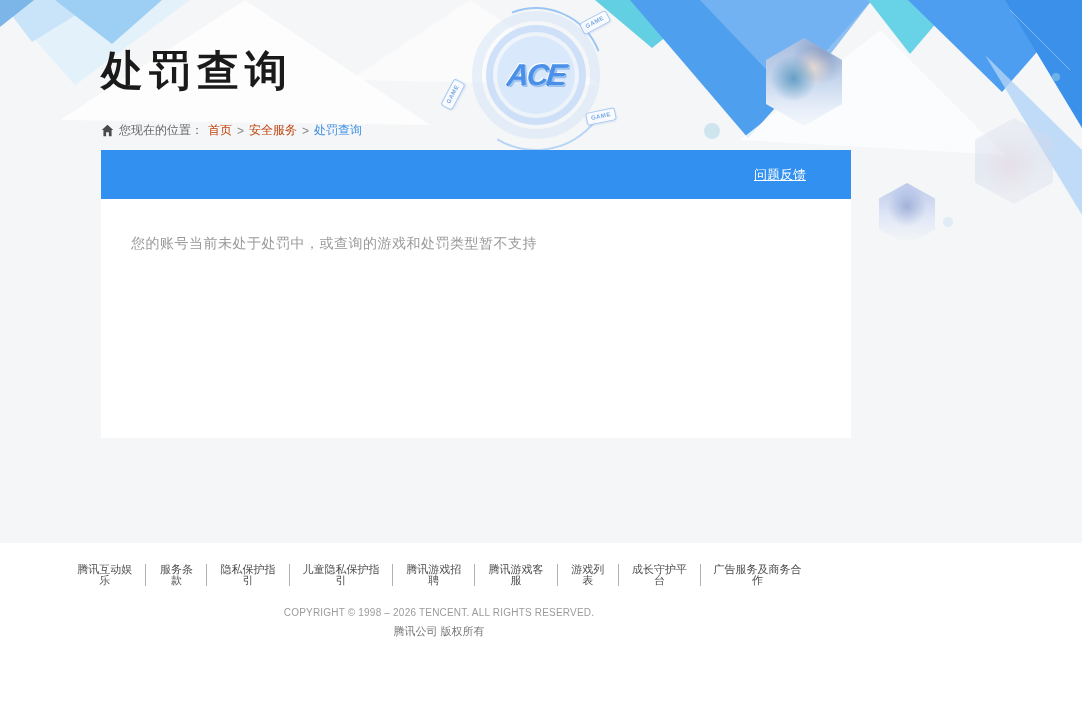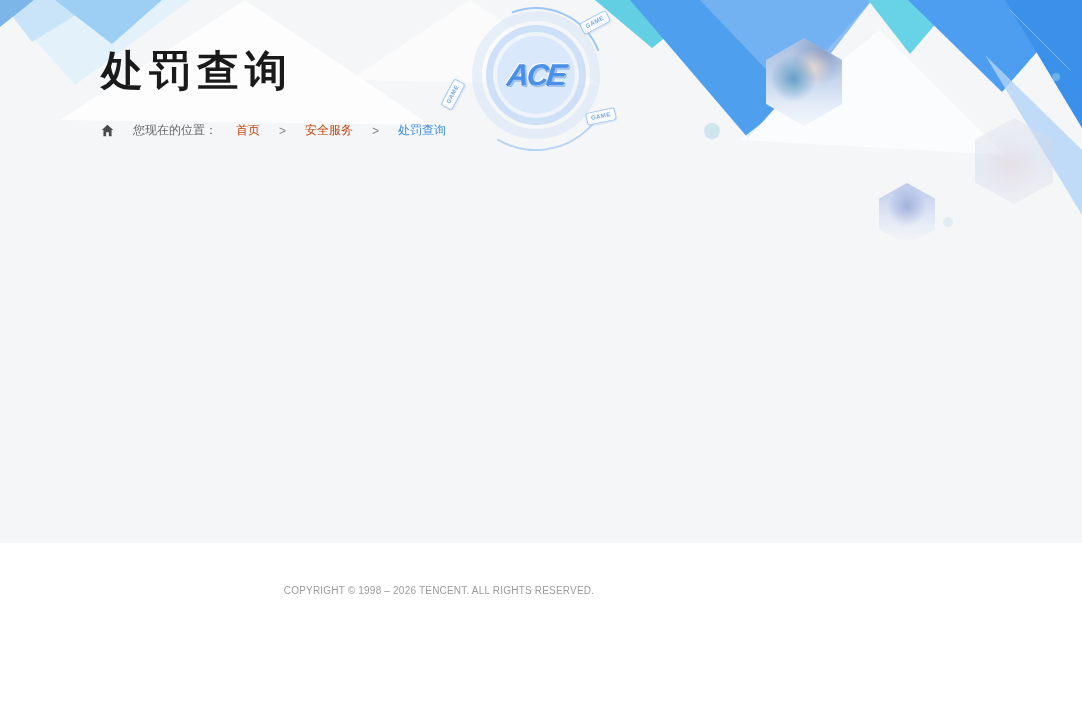--- a/index.html
+++ b/index.html
@@ -76,21 +76,21 @@
       linear-gradient(180deg,#b9c7ea 0%,#dfe7f6 55%,rgba(255,255,255,0) 95%);
   }
 
   
   .container { position:relative; width:750px; margin-left:101px; padding-top:48px; }
   .page-title {
     font-size:42px; font-weight:bold; color:#1a1a1a; letter-spacing:6px; line-height:1.1;
   }
   .breadcrumb {
     margin-top:28px; font-size:12px; color:#666;
-    display:flex; align-items:center; gap:19px;
+    display:flex; align-items:center; gap:5px;
   }
   .breadcrumb .home-ico { width:13px; height:13px; fill:#4a4a4a; flex:0 0 auto; }
   .crumb-link { color:#c2410c; text-decoration:none; cursor:pointer; }
   .crumb-active { color:#3a8ee6; }
   .crumb-sep { color:#888; }
 
   .card { margin-top:11px; background:#ffffff; }
   .card-header {
     height:49px; background:#3190f0;
     display:flex; align-items:center; justify-content:flex-end;
@@ -171,18 +171,38 @@
         <path d="M8 1 L15 7.5 L13 7.5 L13 15 L9.7 15 L9.7 10 L6.3 10 L6.3 15 L3 15 L3 7.5 L1 7.5 Z"></path>
       </svg>
       <span>您现在的位置：</span>
       <a class="crumb-link">首页</a>
       <span class="crumb-sep">&gt;</span>
       <a class="crumb-link">安全服务</a>
       <span class="crumb-sep">&gt;</span>
       <a class="crumb-link crumb-active">处罚查询</a>
     </div>
 
+    <div class="card">
+      <div class="card-header">
+        <a class="feedback-link">问题反馈</a>
+      </div>
+      <div class="card-body">
+        <p class="result-message">您的账号当前未处于处罚中，或查询的游戏和处罚类型暂不支持</p>
+      </div>
+    </div>
   </div>
 </div>
 
 <div class="footer">
+  <div class="footer-links">
+    <a>腾讯互动娱乐</a>
+    <a>服务条款</a>
+    <a>隐私保护指引</a>
+    <a>儿童隐私保护指引</a>
+    <a>腾讯游戏招聘</a>
+    <a>腾讯游戏客服</a>
+    <a>游戏列表</a>
+    <a>成长守护平台</a>
+    <a>广告服务及商务合作</a>
+  </div>
   <div class="copyright">COPYRIGHT © 1998 – 2026 TENCENT. ALL RIGHTS RESERVED.</div>
+  <div class="company">腾讯公司 版权所有</div>
 </div>
 
 </body></html>

